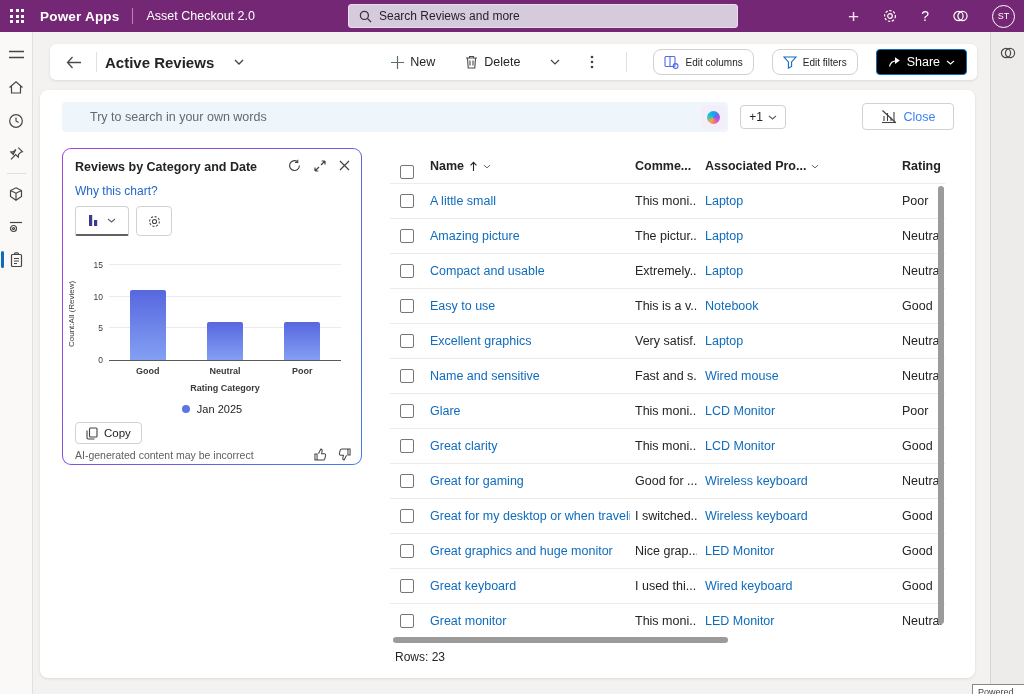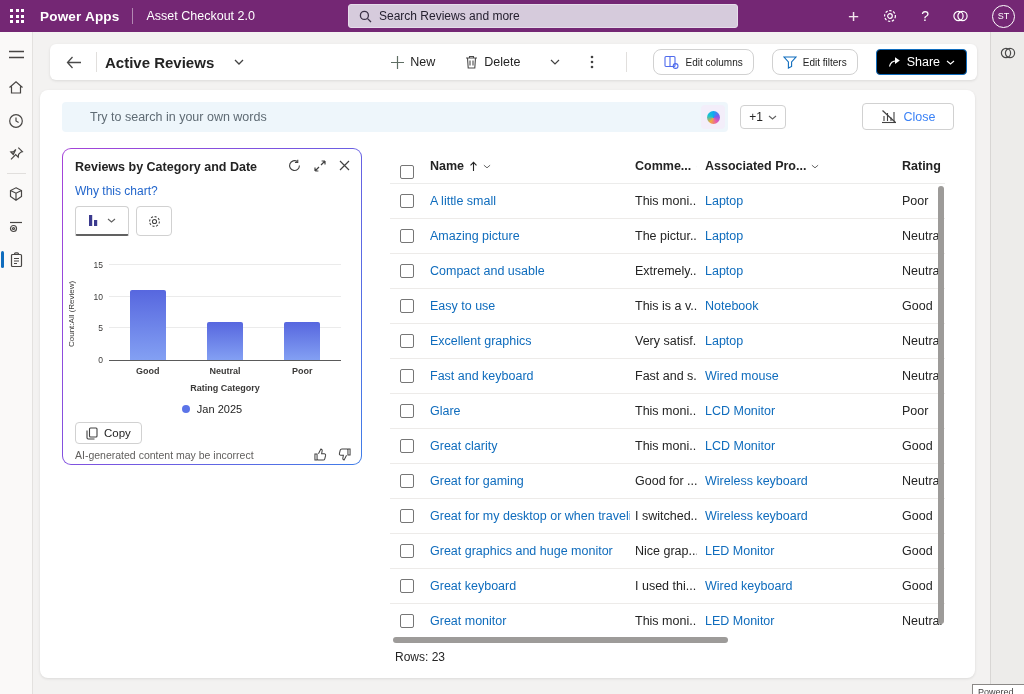--- a/index.html
+++ b/index.html
@@ -461,21 +461,21 @@
   <div class="trow">
     <span class="tc c-check"><span class="cb"></span></span>
     <span class="tc c-name lnk">Excellent graphics</span>
     <span class="tc c-comment">Very satisf...</span>
     <span class="tc c-product lnk">Laptop</span>
     <span class="tc c-rating">Neutral</span>
   </div>
 
   <div class="trow">
     <span class="tc c-check"><span class="cb"></span></span>
-    <span class="tc c-name lnk">Fast and keyboard</span>
+    <span class="tc c-name lnk">Name and sensitive</span>
     <span class="tc c-comment">Fast and s...</span>
     <span class="tc c-product lnk">Wired mouse</span>
     <span class="tc c-rating">Neutral</span>
   </div>
 
   <div class="trow">
     <span class="tc c-check"><span class="cb"></span></span>
     <span class="tc c-name lnk">Glare</span>
     <span class="tc c-comment">This moni...</span>
     <span class="tc c-product lnk">LCD Monitor</span>

